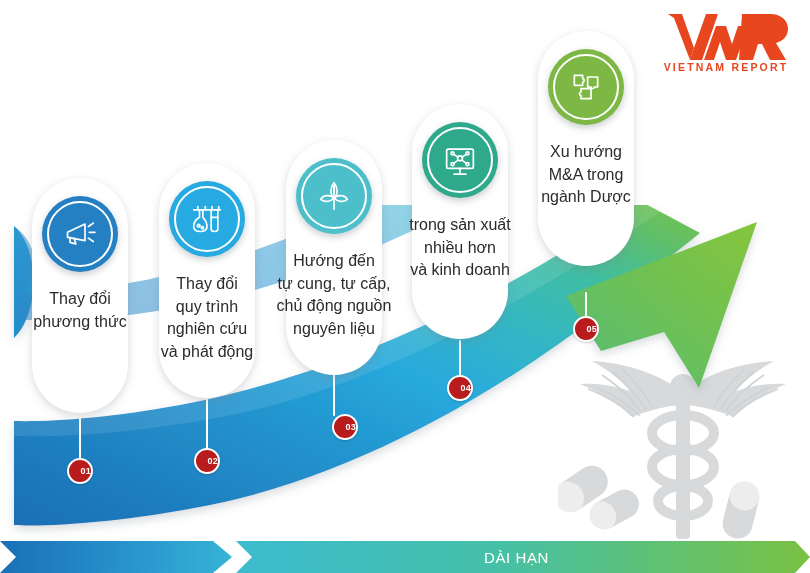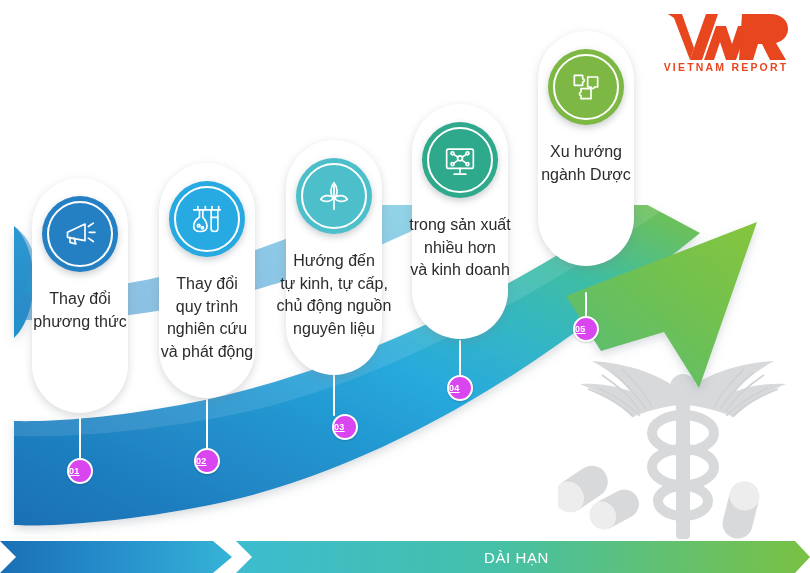--- a/index.html
+++ b/index.html
@@ -15,26 +15,25 @@
   
   .watermark{position:absolute;right:2px;bottom:28px;width:250px;height:190px;pointer-events:none;}
 
   
   .arrow-band{position:absolute;left:0;top:205px;width:810px;height:335px;}
 
   
   .stem{position:absolute;width:2px;background:#ffffff;border-radius:1px;}
   .marker{
     position:absolute;width:26px;height:26px;border-radius:50%;
-    background:#d946ef;border:2.5px solid #ffffff;
+    background:#b91c1c;border:2.5px solid #ffffff;
     box-sizing:border-box;
-    display:flex;align-items:center;justify-content:flex-start;
+    display:flex;align-items:center;justify-content:flex-end;
     color:#ffffff;font-size:9px;font-weight:700;letter-spacing:.3px;
     box-shadow:0 1px 2px rgba(0,0,0,.18);
-    text-decoration:underline;
   }
   .marker span{transform:translateY(0px);}
 
   
   .card{
     position:absolute;width:96px;
     background:#ffffff;
     border-radius:48px;
     box-shadow:0 3px 9px rgba(120,130,140,.30);
     box-sizing:border-box;
@@ -246,21 +245,21 @@
           <path d="M24 40 L24 12"></path>
           <path d="M24 8 C19 14 19 22 24 27 C29 22 29 14 24 8 Z"></path>
           <path d="M24 26 C18 22 11 23 8 28 C13 32 20 31 24 26 Z"></path>
           <path d="M24 26 C30 22 37 23 40 28 C35 32 28 31 24 26 Z"></path>
           <path d="M24 12 L24 19"></path>
         </svg>
       </div>
     </div>
     <div class="card-text" style="top:110px;">
       <div>Hướng đến</div>
-      <div>tự kinh, tự cấp,</div>
+      <div>tự cung, tự cấp,</div>
       <div>chủ động nguồn</div>
       <div>nguyên liệu</div>
     </div>
   </div>
 
   <div class="card" style="left:412px;top:104px;height:235px;">
     <div class="icon-wrap" style="top:18px;background:#2fa98c;">
       <div class="icon-ring">
         <svg width="40" height="40" viewBox="0 0 48 48" fill="none" stroke="#ffffff" stroke-width="2" stroke-linecap="round" stroke-linejoin="round">
           <rect x="8" y="11" width="32" height="23" rx="2"></rect>
@@ -290,20 +289,21 @@
       <div class="icon-ring">
         <svg width="40" height="40" viewBox="0 0 48 48" fill="none" stroke="#ffffff" stroke-width="2" stroke-linecap="round" stroke-linejoin="round">
           <path d="M10 10 L20 10 L20 14 C22.5 14 22.5 18 20 18 L20 22 L10 22 Z"></path>
           <path d="M26 12 L38 12 L38 24 L34 24 C34 26.5 30 26.5 30 24 L26 24 Z"></path>
           <path d="M18 26 L30 26 L30 38 L18 38 L18 34 C15.5 34 15.5 30 18 30 Z"></path>
         </svg>
       </div>
     </div>
     <div class="card-text" style="top:110px;">
       <div>Xu hướng</div>
+      <div>M&amp;A trong</div>
       <div>ngành Dược</div>
     </div>
   </div>
 
   <svg class="bottombar" viewBox="0 0 810 32" xmlns="http://www.w3.org/2000/svg">
     <defs>
       <linearGradient id="gLeft" x1="0" y1="0" x2="1" y2="0">
         <stop offset="0" stop-color="#1a6fb5"></stop>
         <stop offset="0.5" stop-color="#2690cc"></stop>
         <stop offset="1" stop-color="#36b3d6"></stop>

